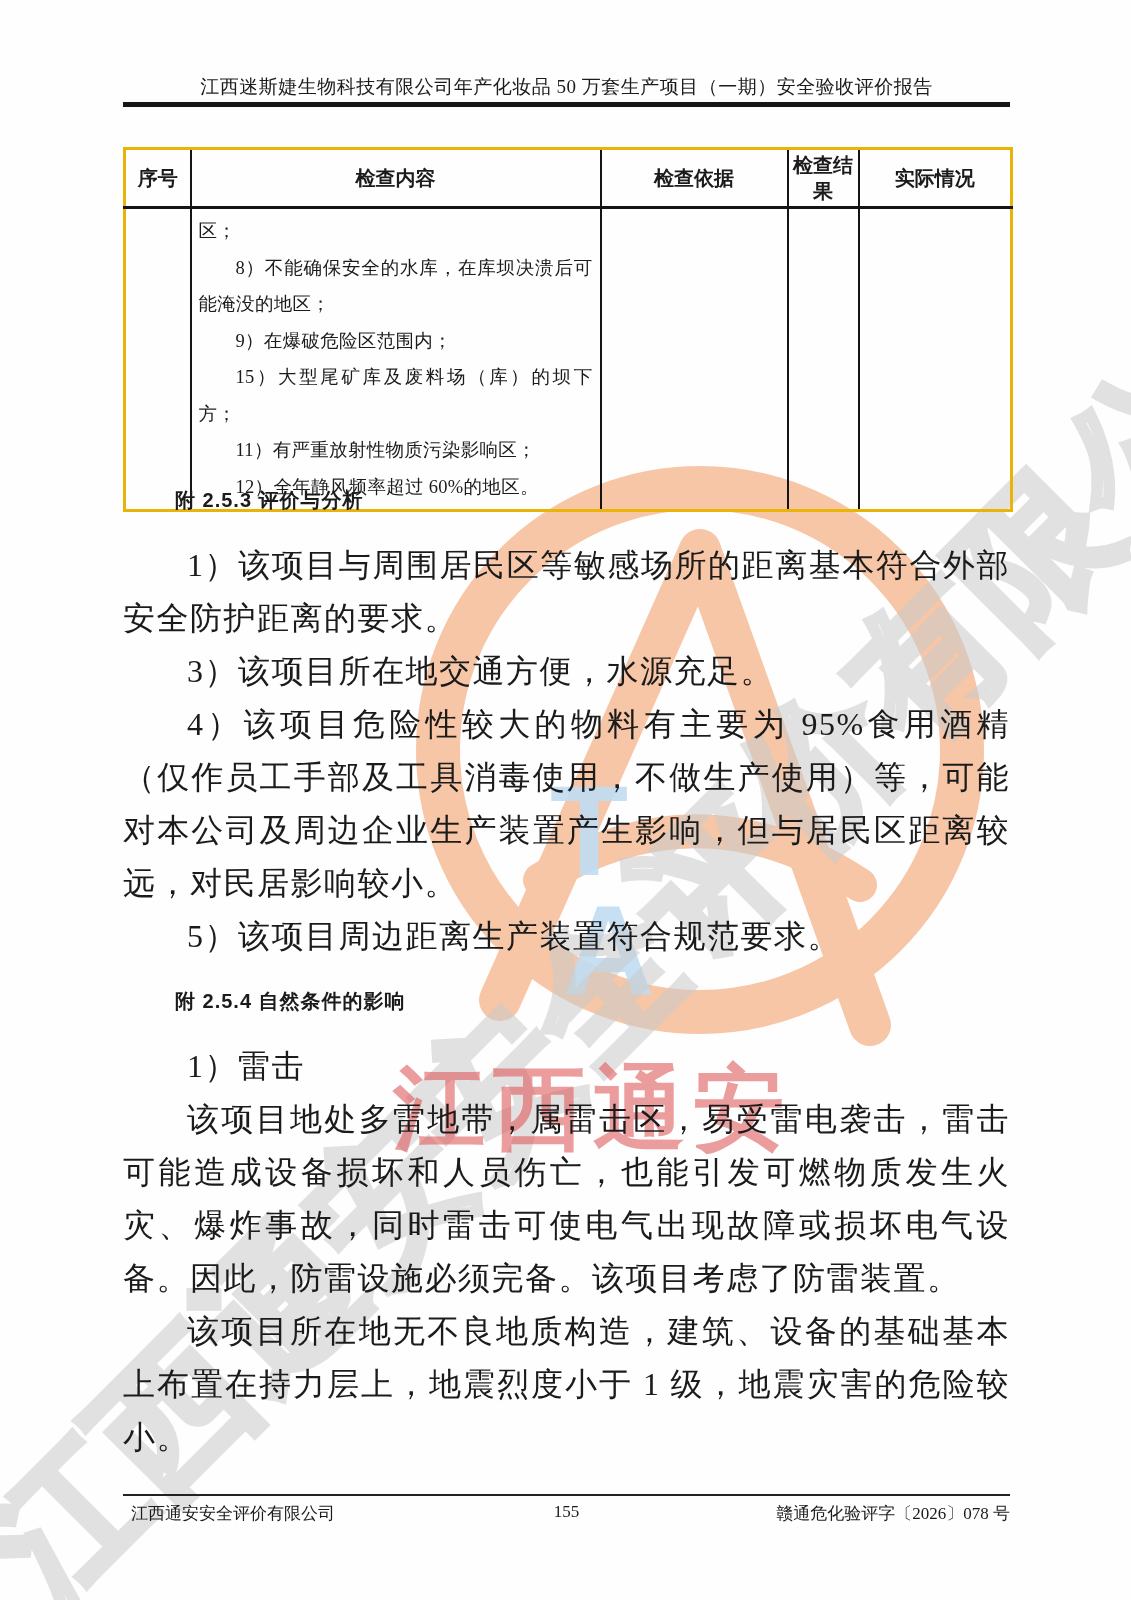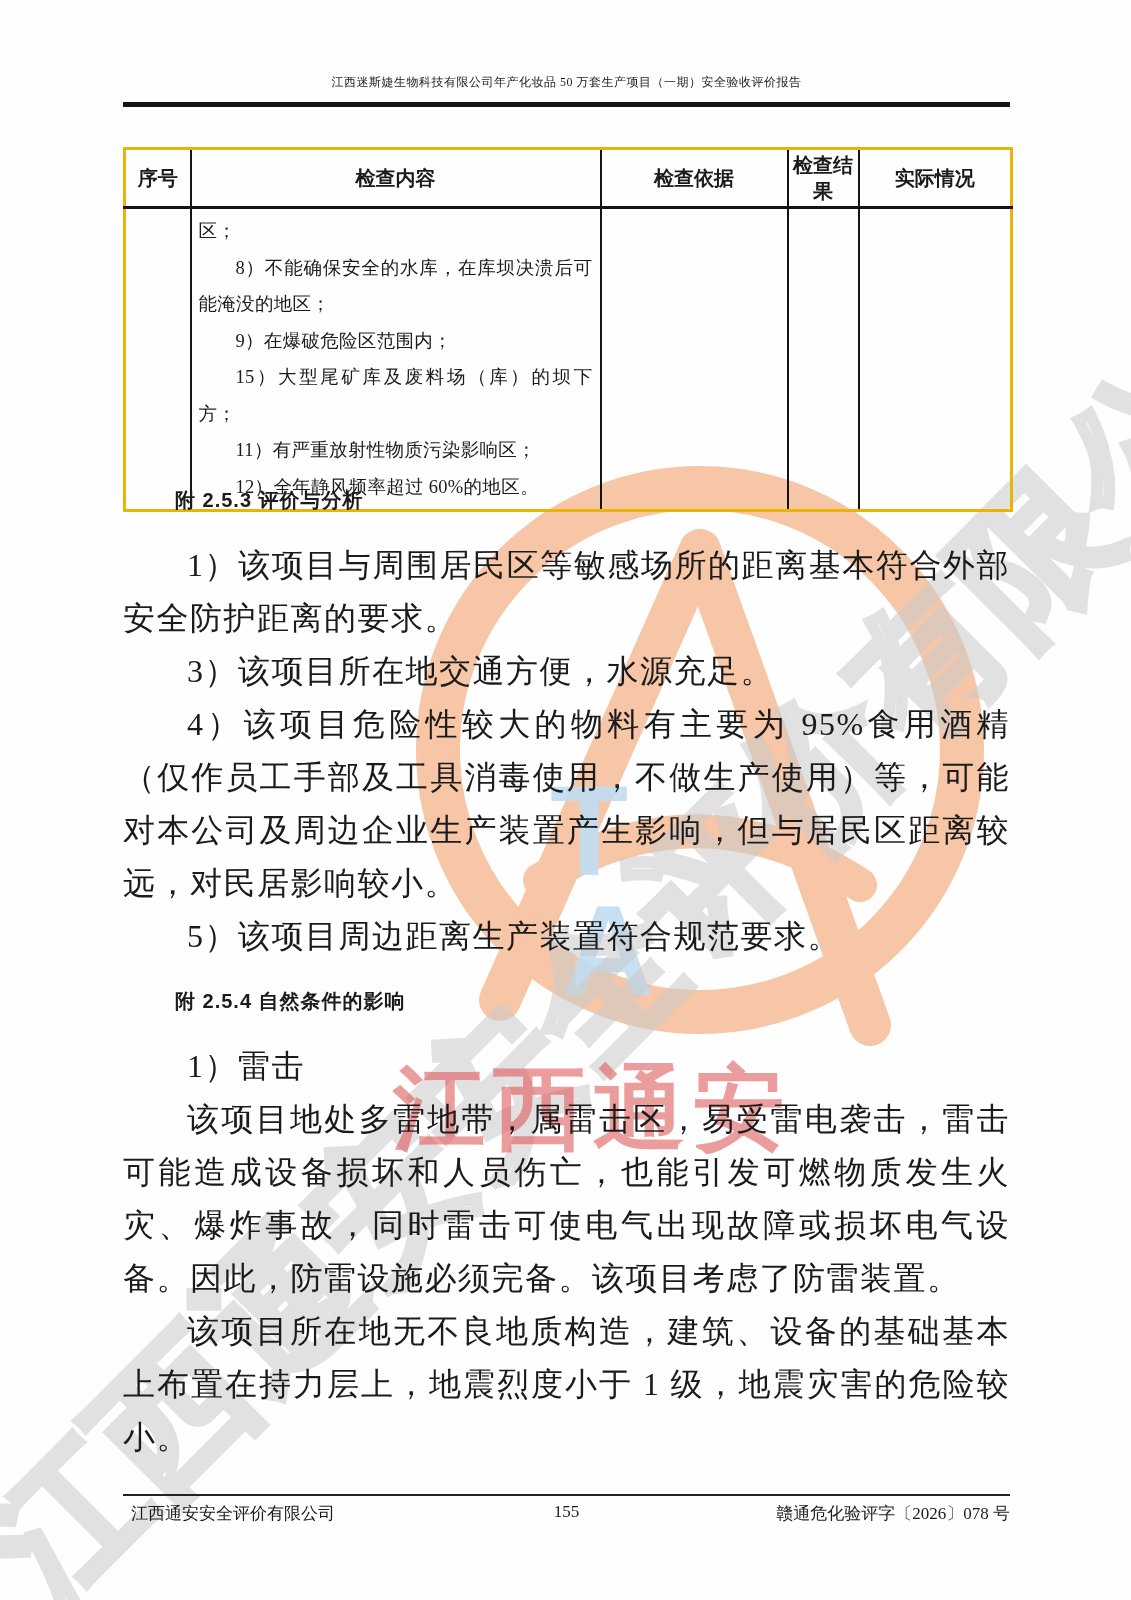--- a/index.html
+++ b/index.html
@@ -32,21 +32,21 @@
   #wm-red {
     position:absolute; left:393px; top:1062px; z-index:1;
     font-family:"Liberation Sans", sans-serif; font-weight:bold;
     font-size:92px; letter-spacing:8px; line-height:1;
     color:var(--wm-red); opacity:.6; white-space:nowrap;
   }
 
   
   .header-title {
     position:absolute; top:74px; left:123px; width:887px; z-index:2;
-    text-align:center; font-size:12px; letter-spacing:.5px;
+    text-align:center; font-size:19px; letter-spacing:.5px;
   }
   .header-rule {
     position:absolute; top:102px; left:123px; width:887px; height:5px;
     background:#161616; z-index:2;
   }
 
   
   .insp-table {
     position:absolute; top:147px; left:123px; width:887px; z-index:2;
     border-collapse:collapse; table-layout:fixed;

